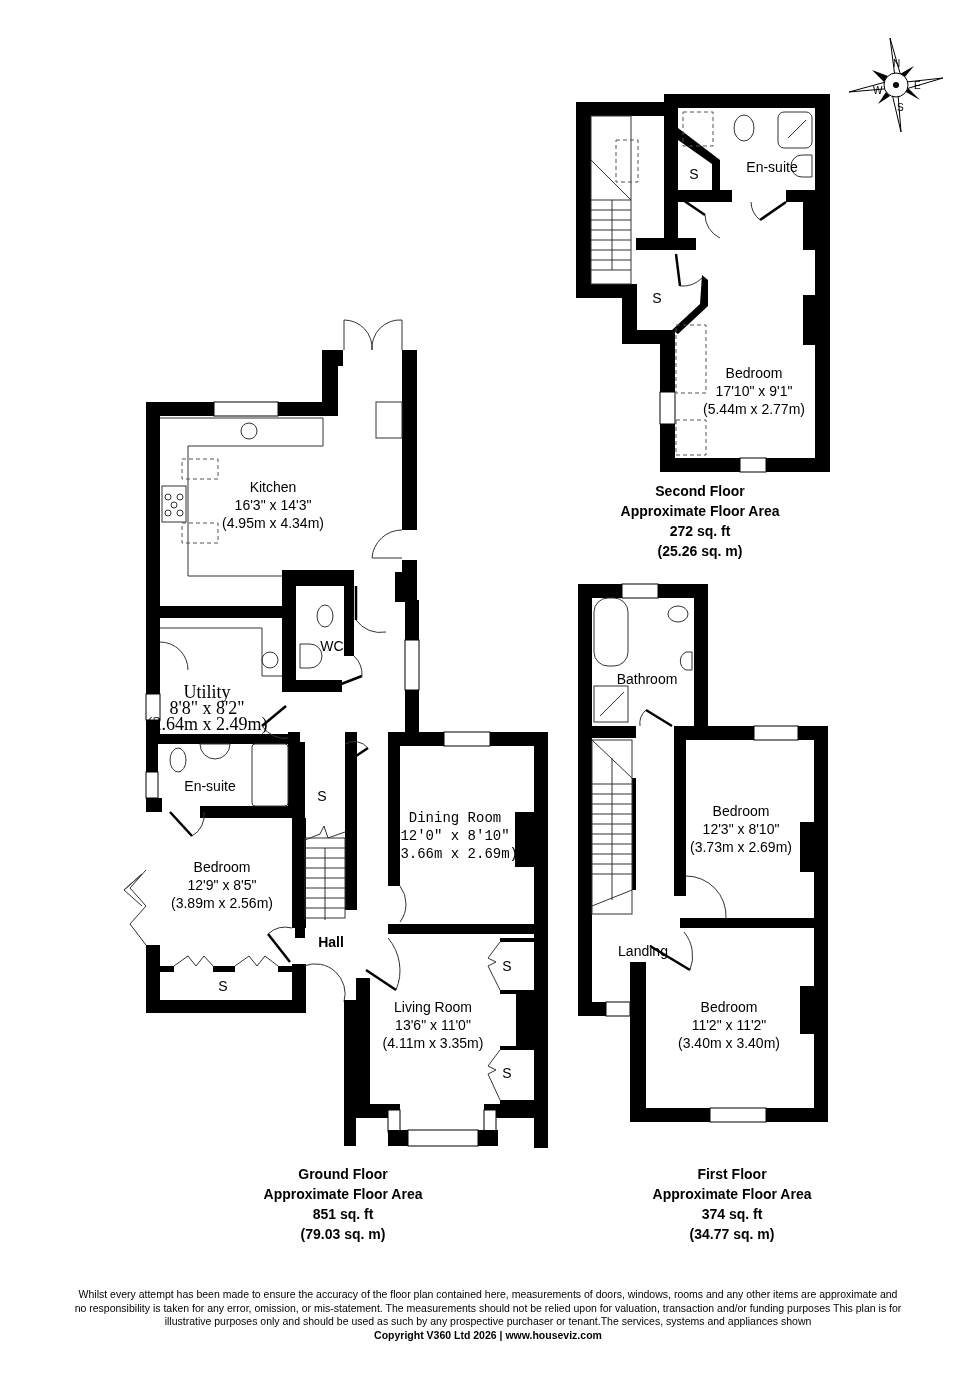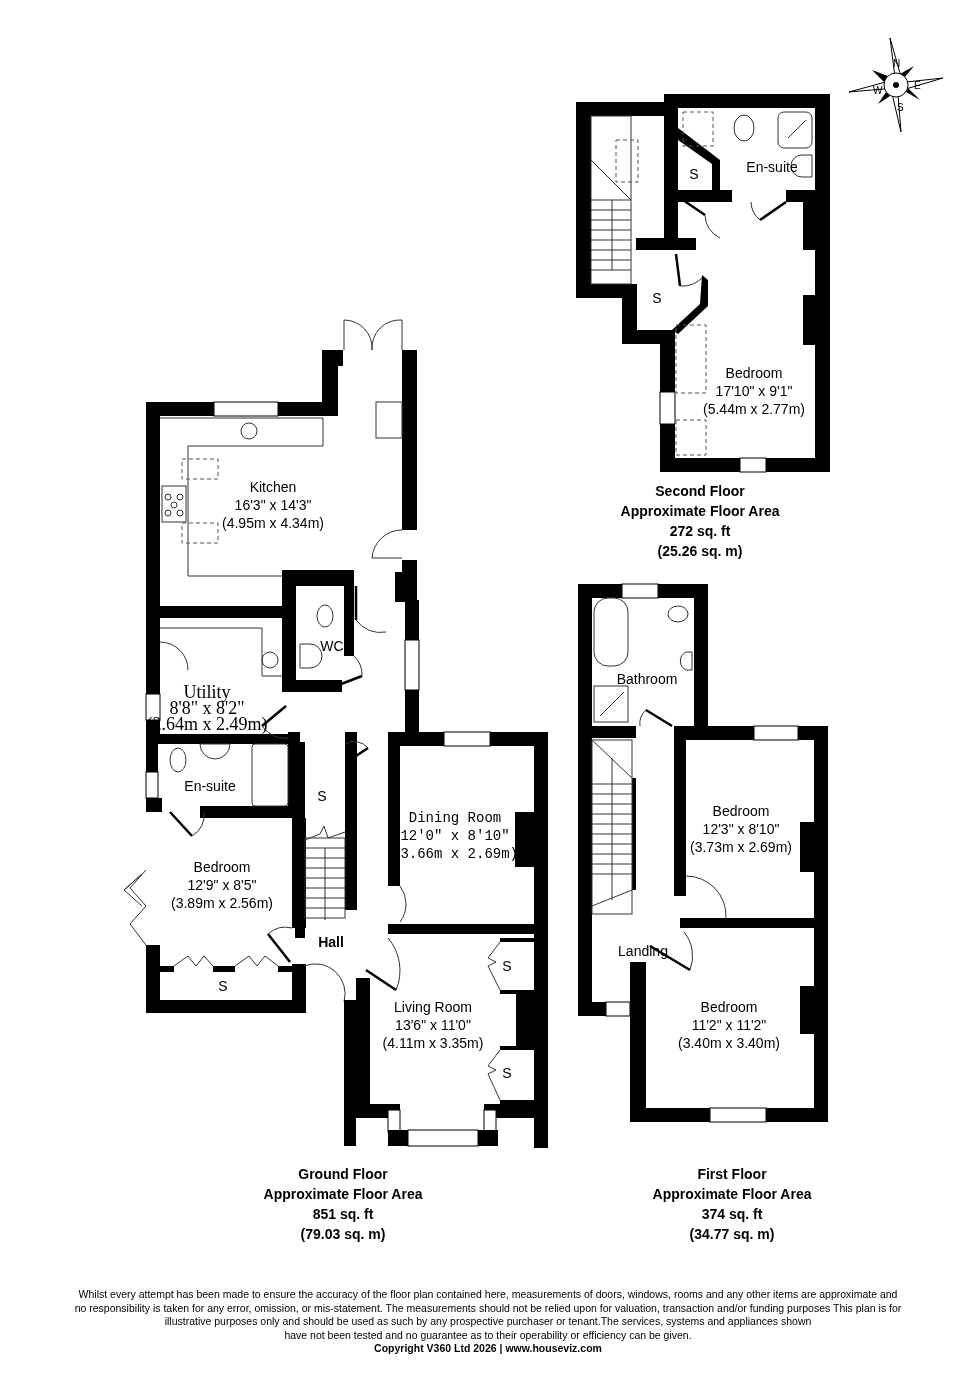--- a/index.html
+++ b/index.html
@@ -354,15 +354,14 @@
   <div>First Floor</div>
   <div>Approximate Floor Area</div>
   <div>374 sq. ft</div>
   <div>(34.77 sq. m)</div>
 </div>
 
 <div class="disclaimer">
   <div>Whilst every attempt has been made to ensure the accuracy of the floor plan contained here, measurements of doors, windows, rooms and any other items are approximate and</div>
   <div>no responsibility is taken for any error, omission, or mis-statement.  The measurements should not be relied upon for valuation, transaction and/or funding purposes This plan is for</div>
   <div>illustrative purposes only and should be used as such by any prospective purchaser or tenant.The services, systems and appliances shown</div>
-  <div>have not been tested and no guarantee as to their operability or efficiency can be given.</div>
   <div class="copy">Copyright V360 Ltd 2026 | www.houseviz.com</div>
 </div>
 
 </body></html>

